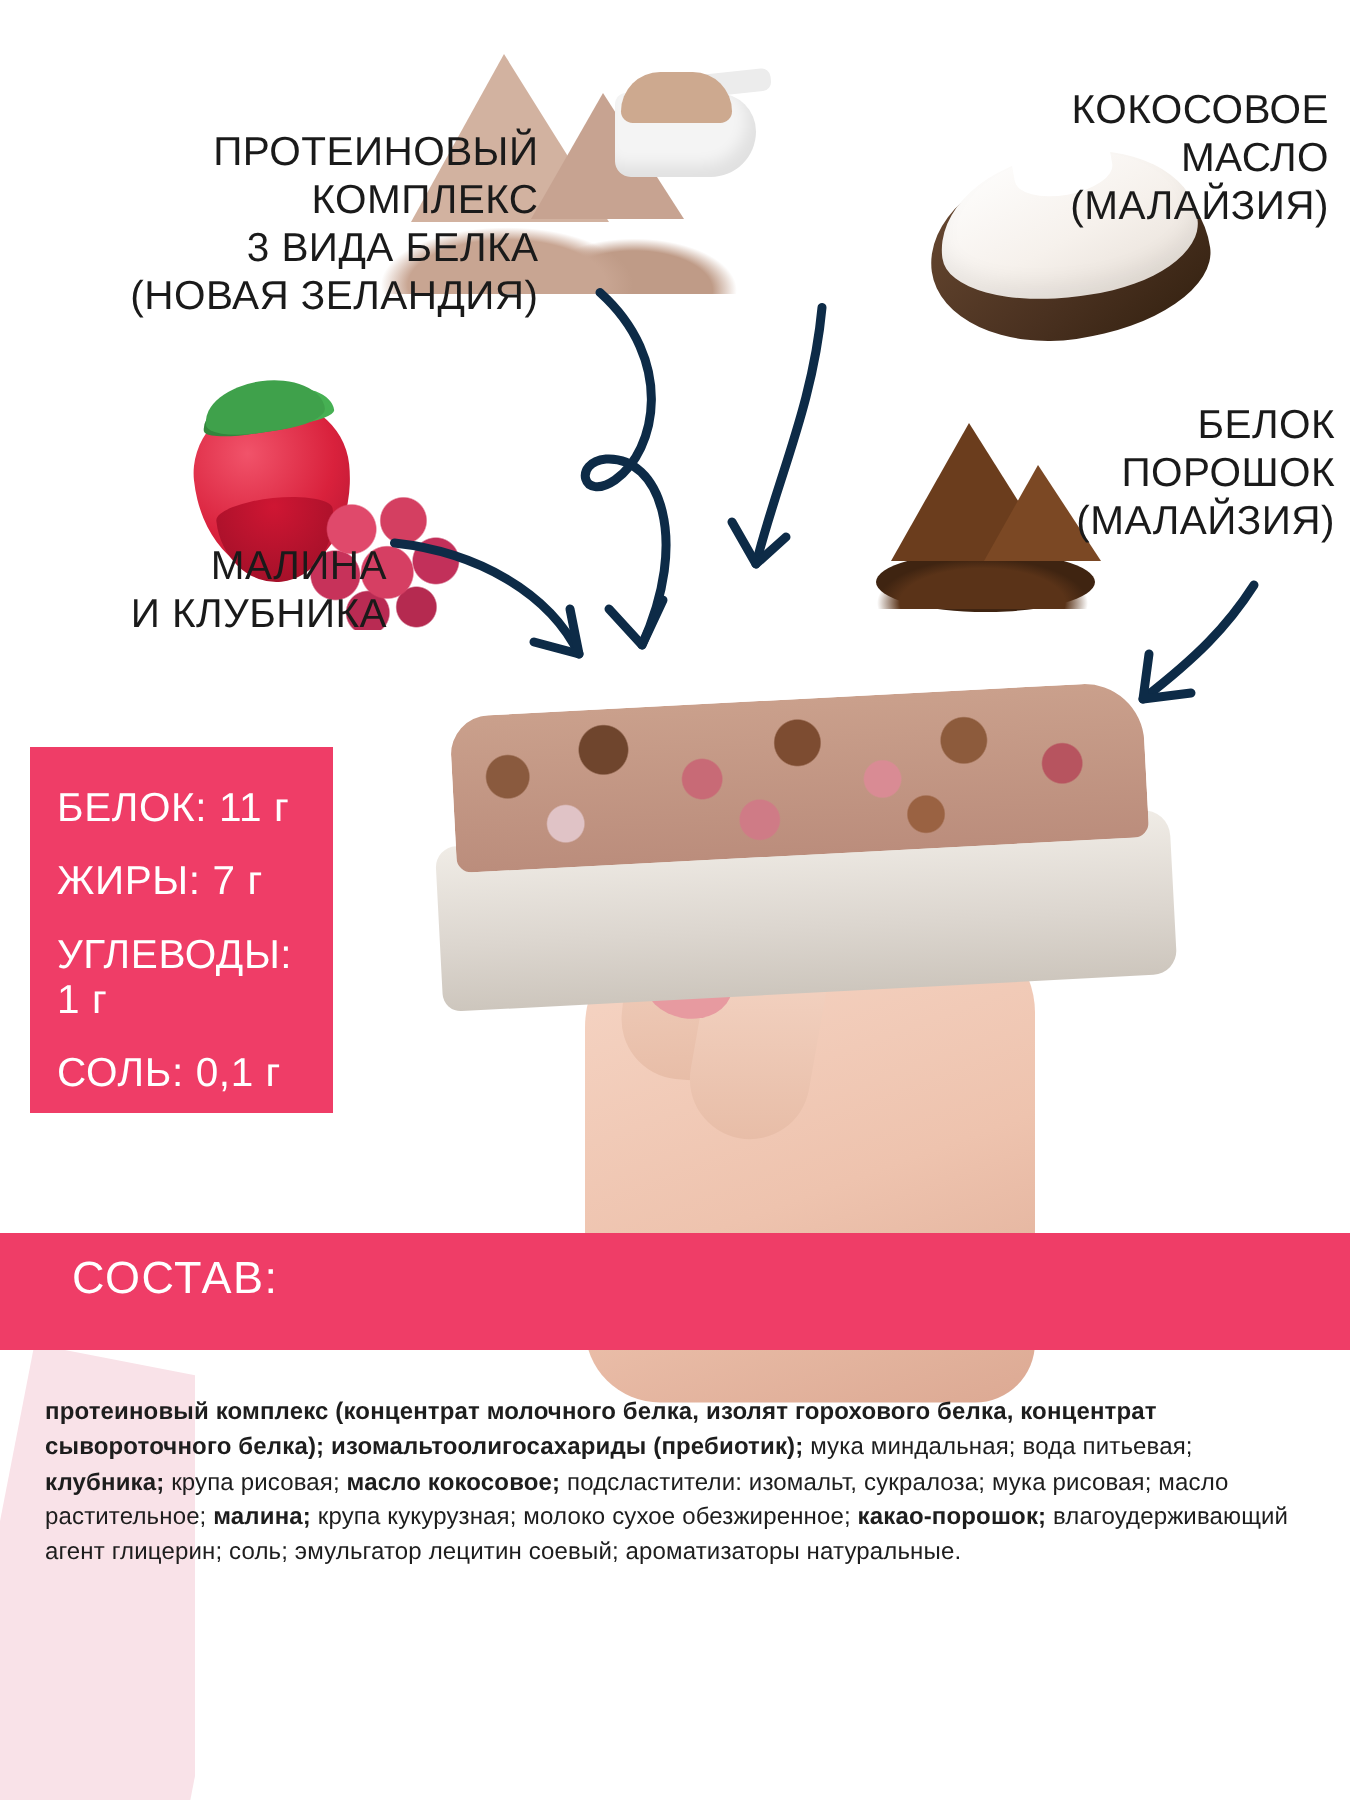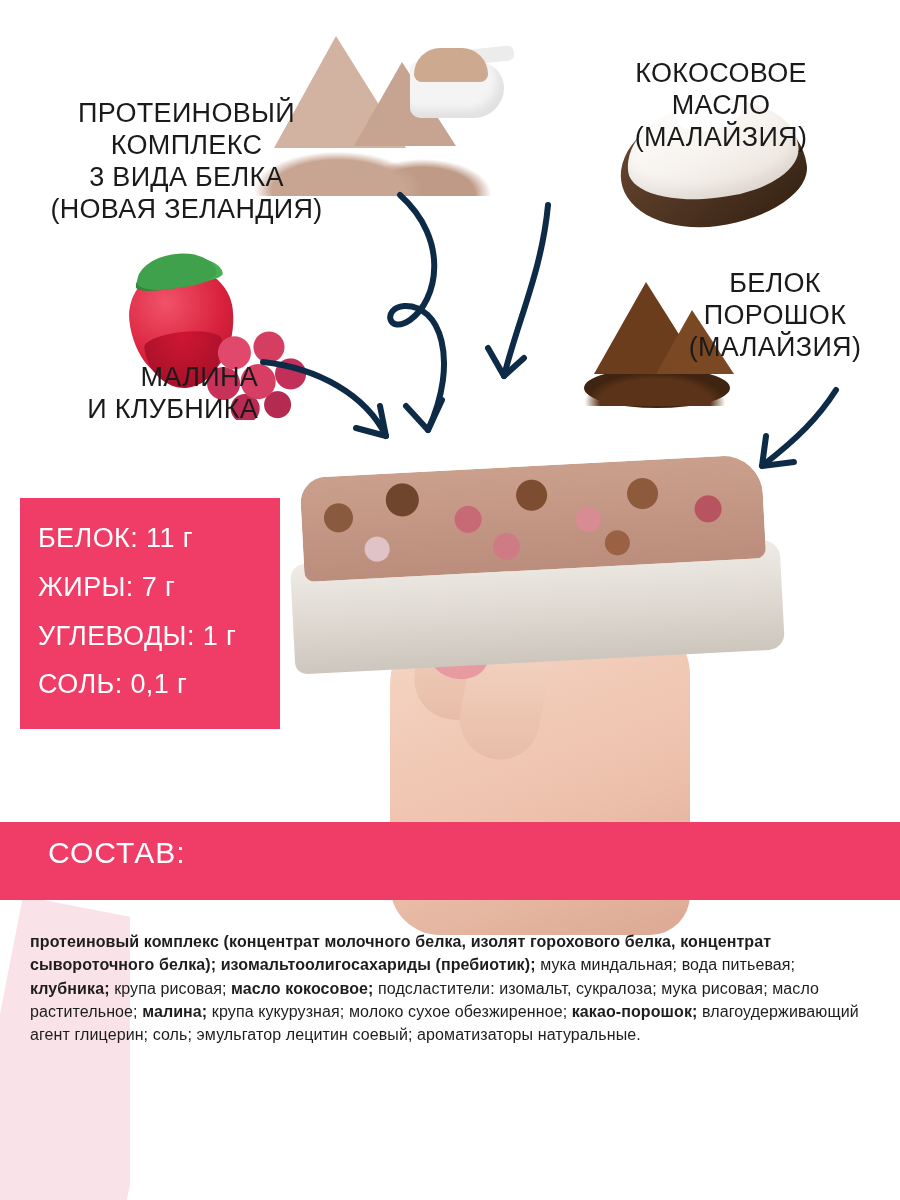--- a/index.html
+++ b/index.html
@@ -47,24 +47,24 @@
   
   .label {
     position: absolute;
     color: #1a1a1a;
     font-size: 27px;
     line-height: 1.18;
     letter-spacing: 0.3px;
     white-space: pre-line;
   }
   .label.right-align { text-align: right; }
-  .label.left-align { text-align: center; }
+  .label.left-align { text-align: right; }
   .label.center-align { text-align: right; }
 
-  #label-protein { left: 14px;  top: 98px;  width: 345px; text-align: center; }
+  #label-protein { left: 14px;  top: 86px;  width: 345px; }
   #label-coconut { left: 556px; top: 58px;  width: 330px; }
   #label-berries { left: 18px;  top: 362px; width: 240px; }
   #label-cacao   { left: 660px; top: 268px; width: 230px; }
 
   
   .ing {
     position: absolute;
     pointer-events: none;
   }
 
@@ -293,23 +293,23 @@
     background: #fdf4f1;
     border-radius: 50% 50% 20% 20%;
     transform: rotate(8deg);
   }
 
   
   #nutrition {
     position: absolute;
     left: 20px;
     top: 498px;
-    width: 260px;
+    width: 202px;
     background: #ef3d67;
-    padding: 16px 0 20px 0;
+    padding: 16px 0 2px 0;
     box-sizing: border-box;
   }
   .nut-row {
     color: #ffffff;
     font-size: 27px;
     line-height: 1.14;
     padding: 9px 14px 9px 18px;
     letter-spacing: 0.4px;
     white-space: pre-line;
   }

